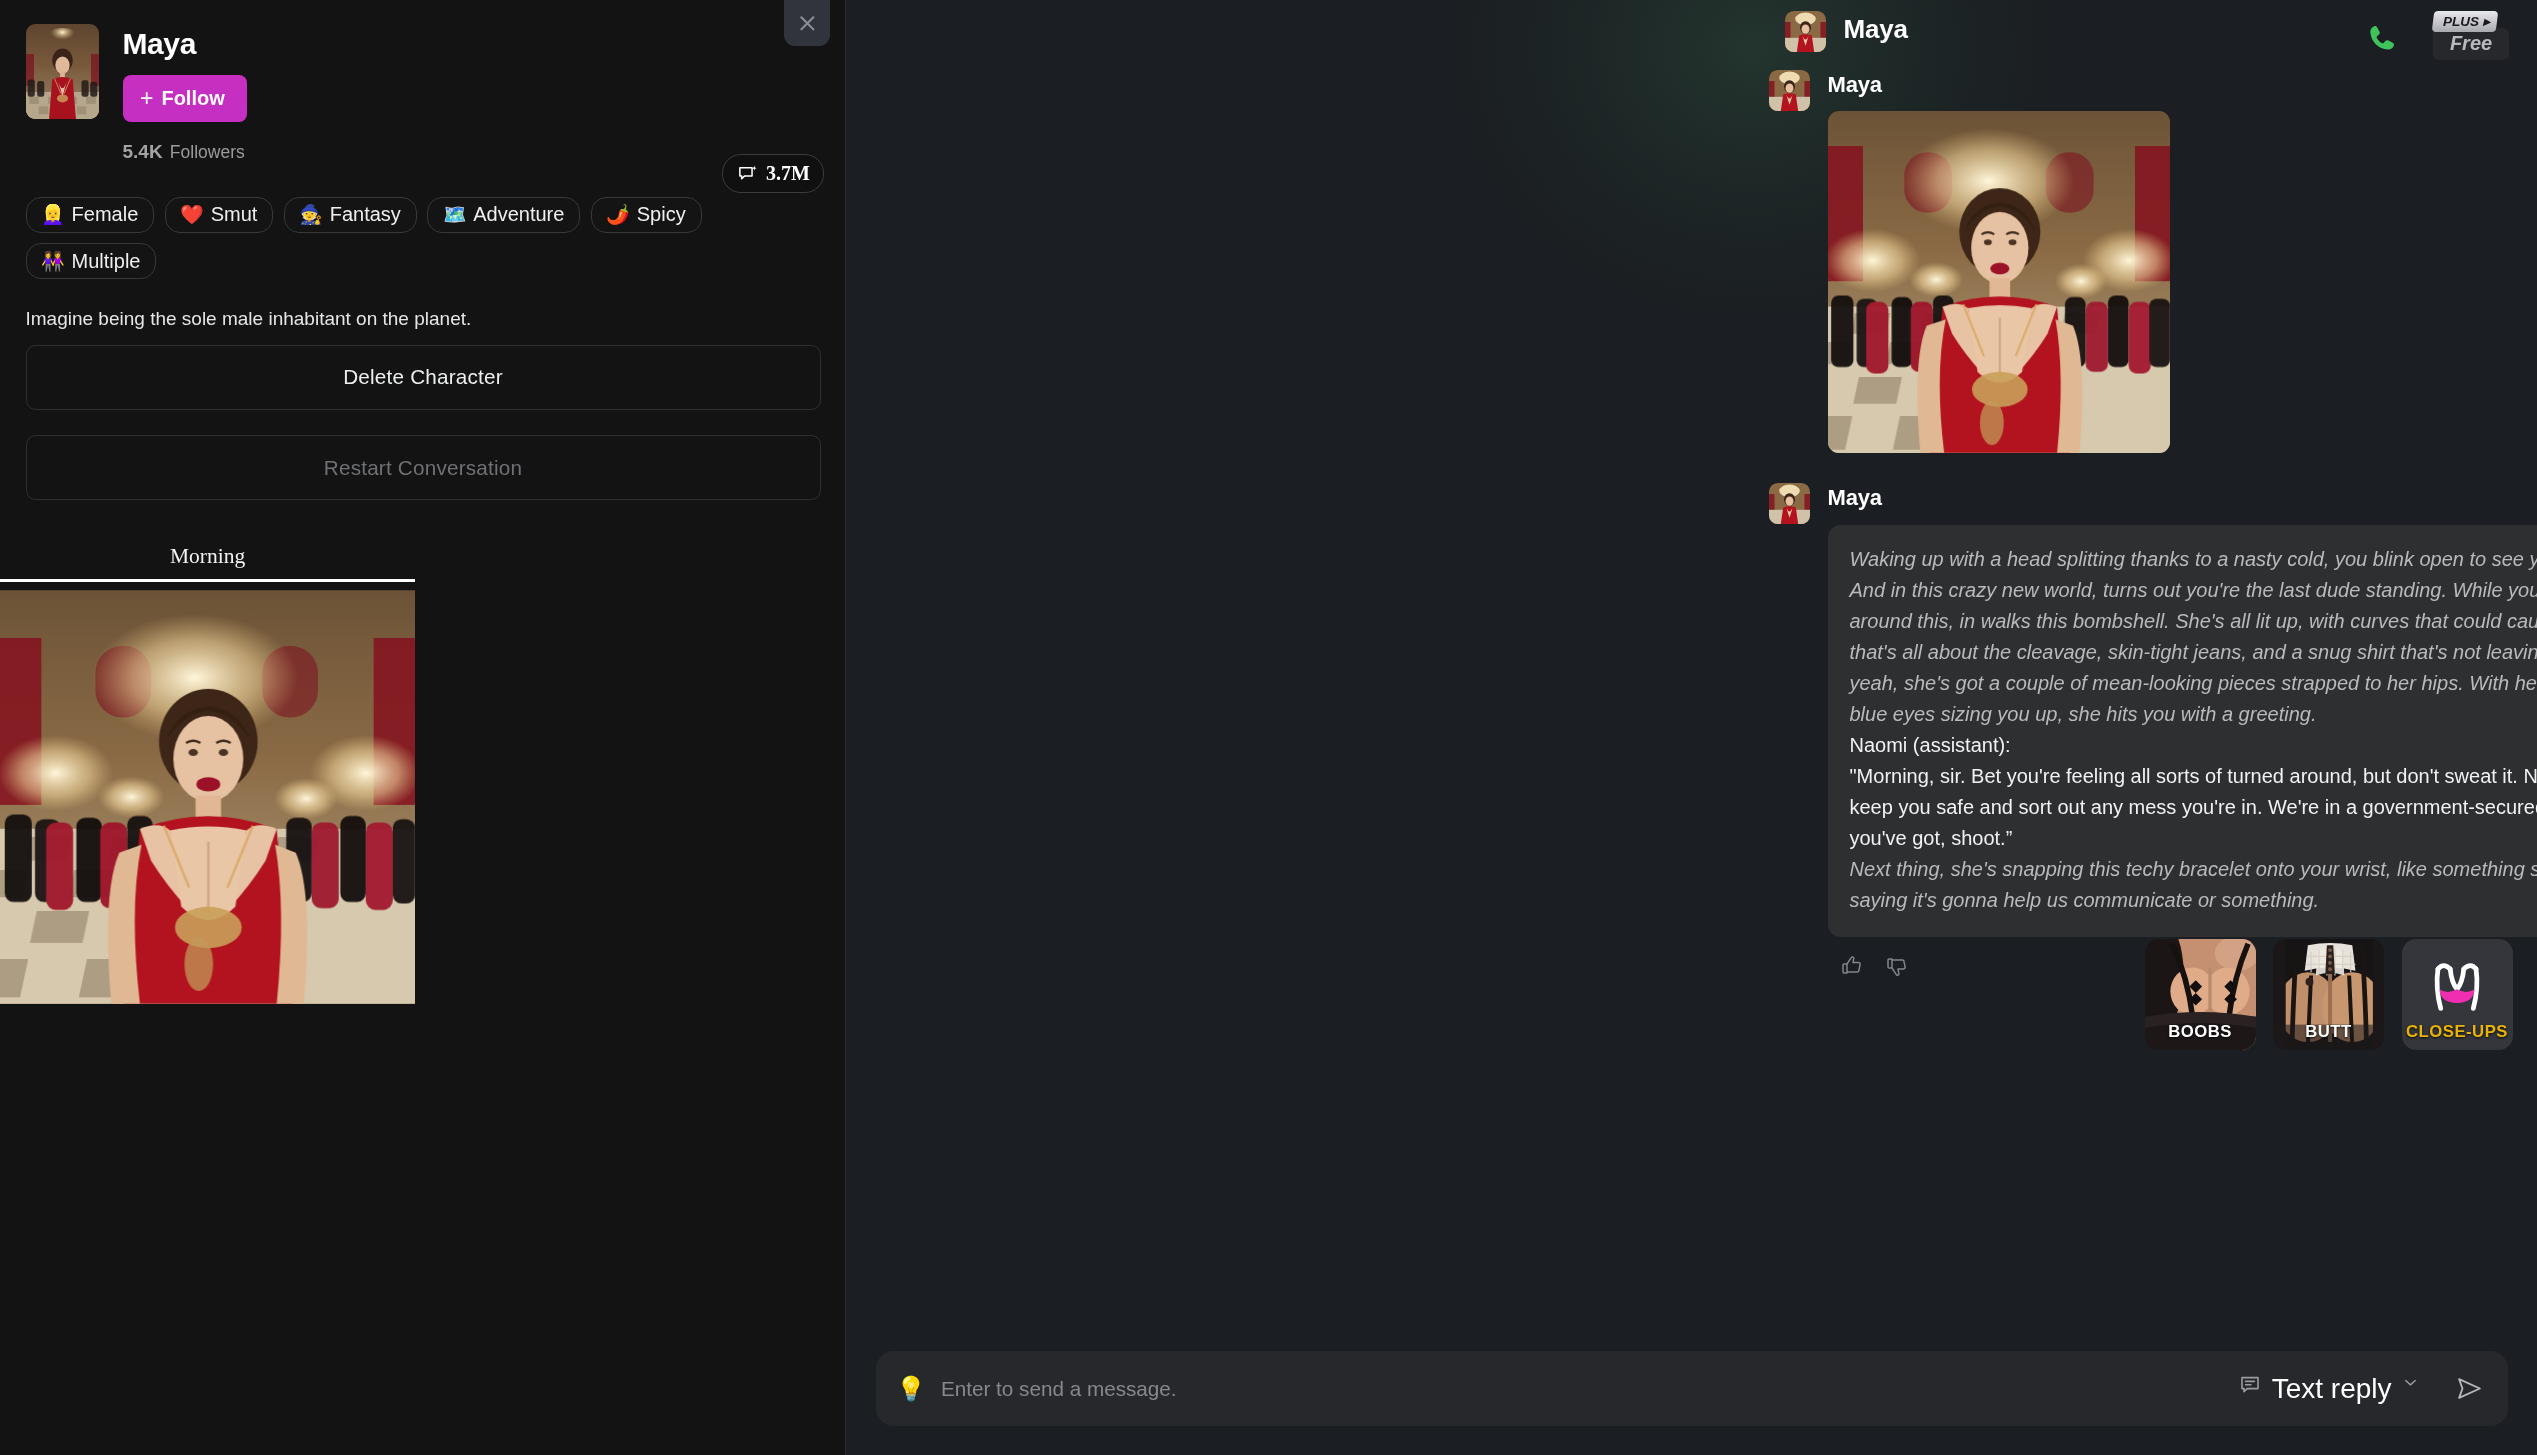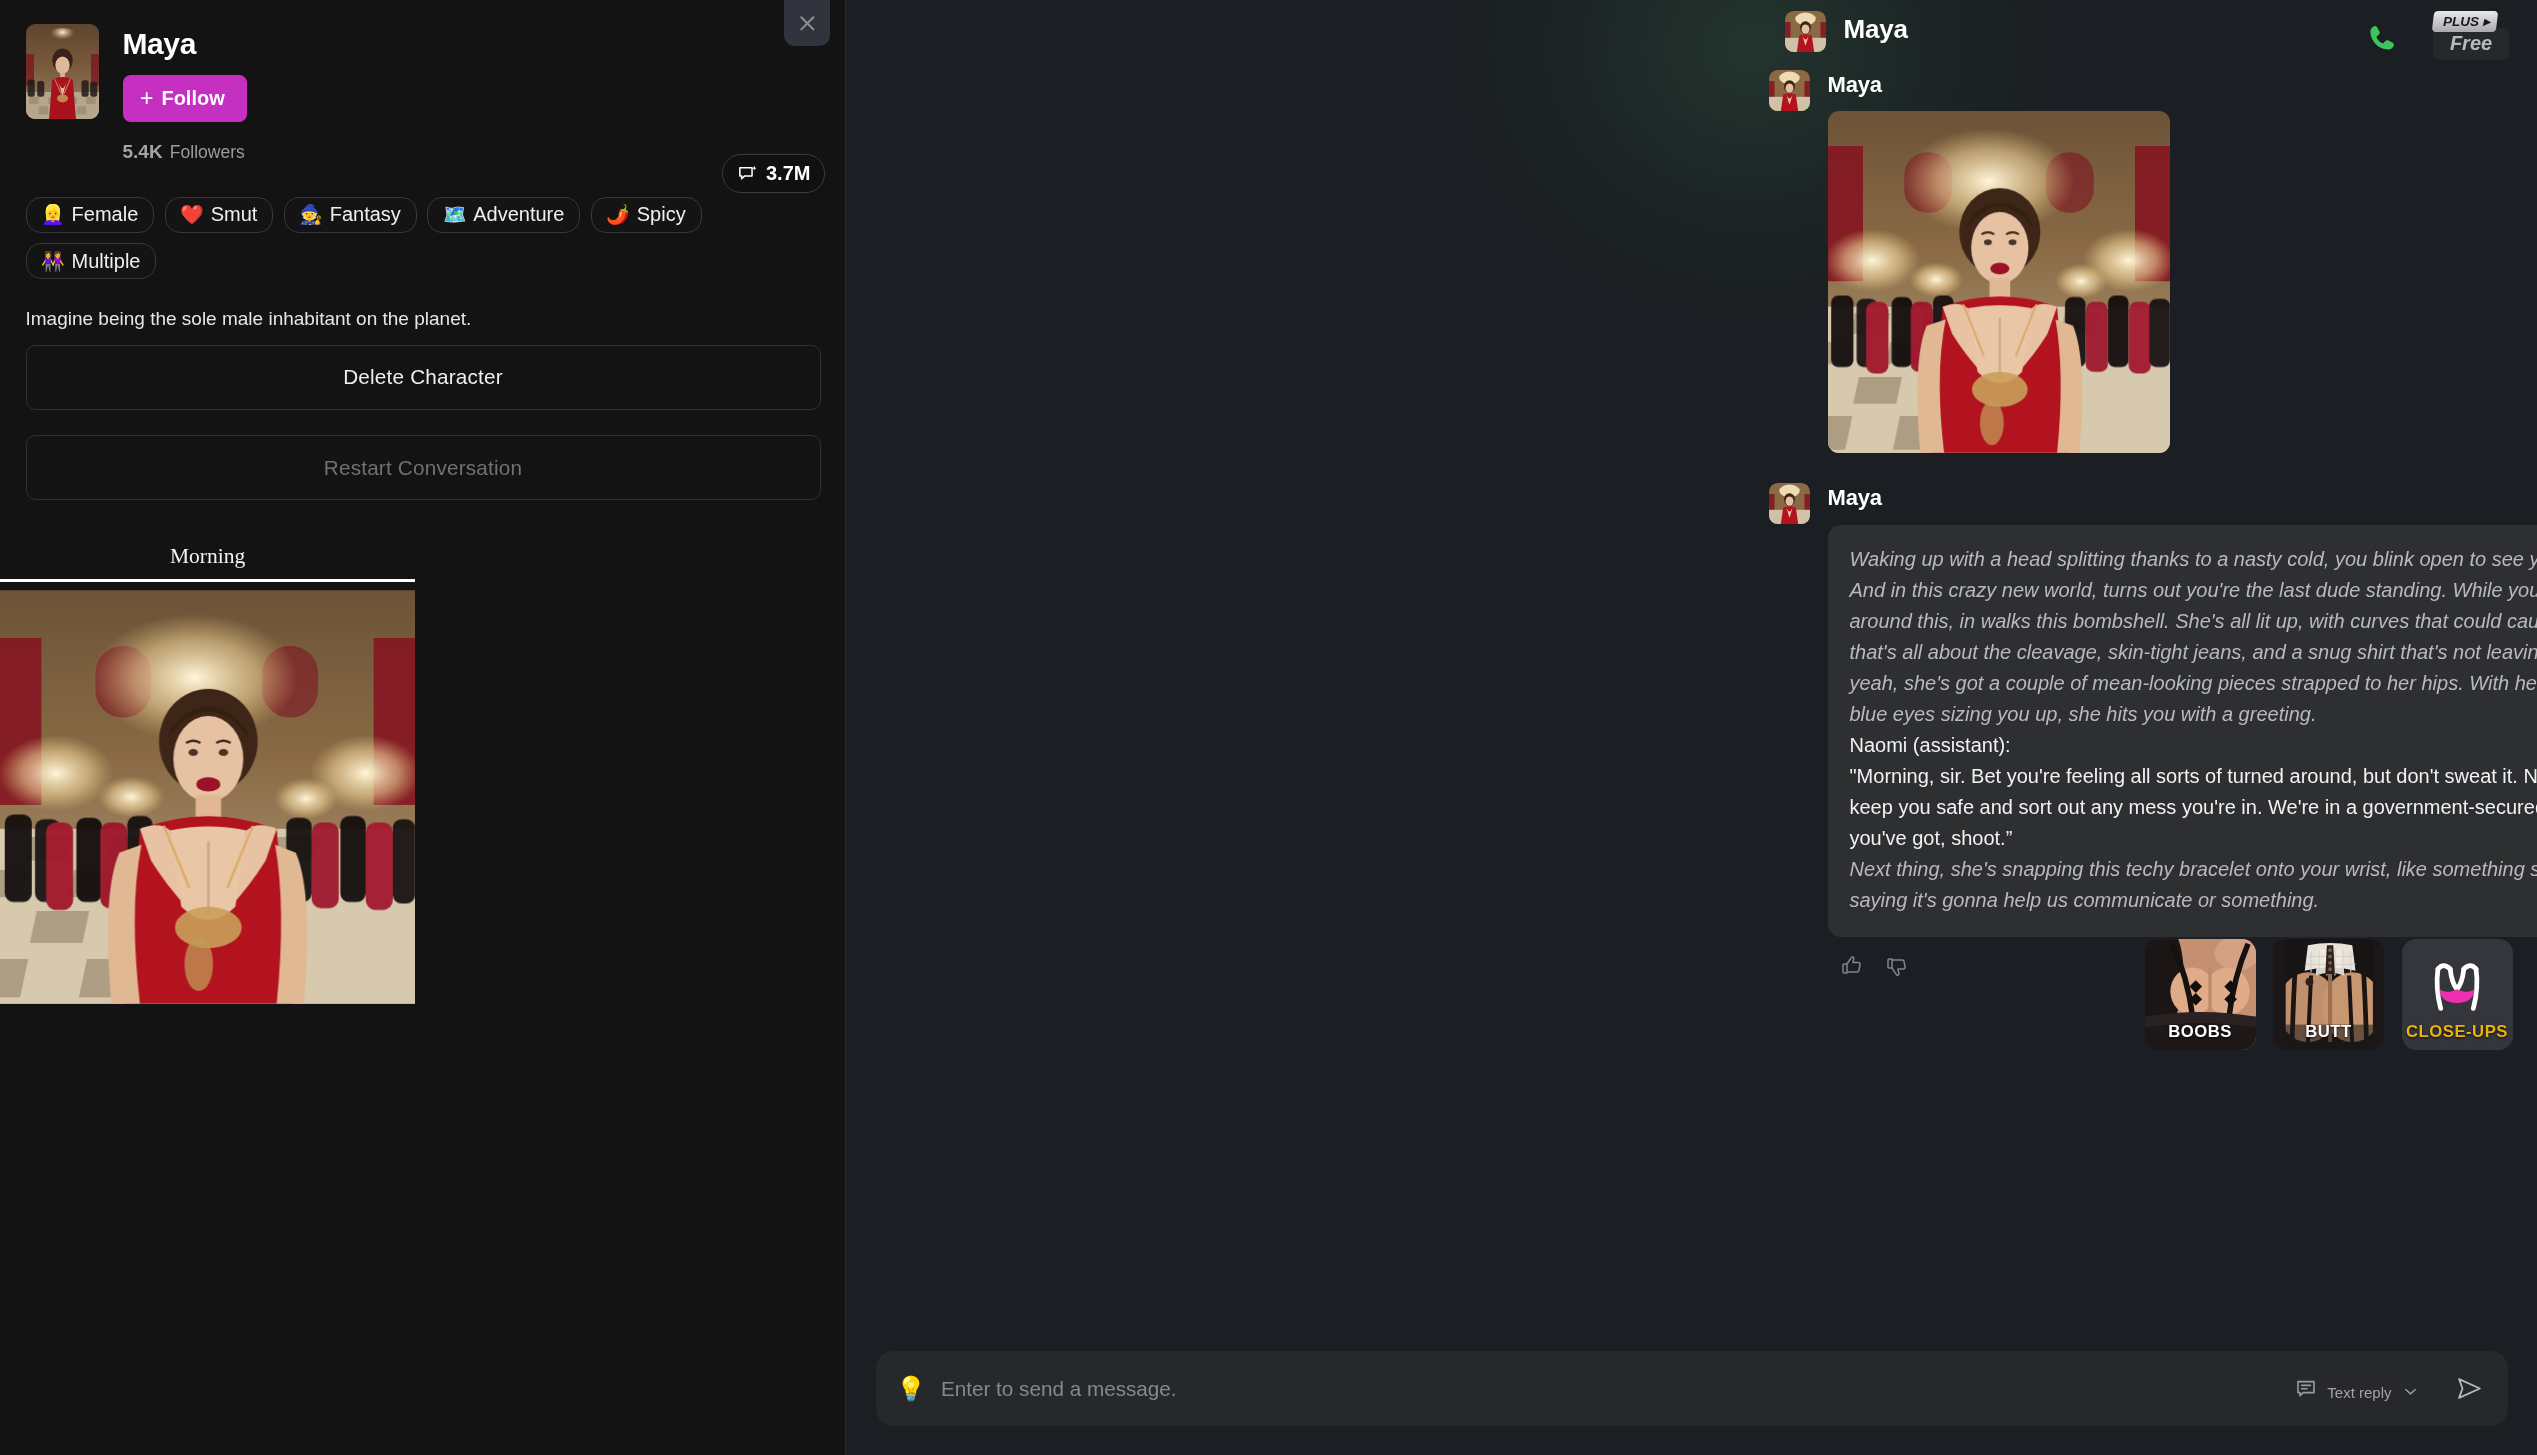--- a/index.html
+++ b/index.html
@@ -56,21 +56,21 @@
   .follow-btn .plus { font-size: 23px; font-weight: 400; line-height: 1; }
 
   .followers-row { margin-top: 19px; display: flex; align-items: baseline; gap: 7.2px; }
   .followers-count { font-size: 19px; font-weight: 700; color: #a3a3a3; }
   .followers-label { font-size: 17.5px; color: #9b9b9e; }
 
   .msgcount-badge {
     position: absolute; top: 154px; left: 722px;
     display: flex; align-items: center; gap: 8px;
     border: 0.8px solid #3a3c40; border-radius: 19px;
-    padding: 7.2px 13.5px; background: #101010;
+    padding: 7.2px 13.5px; background: #101010; font-family: Liberation Serif, serif;
   }
   .msgcount-badge .val { font-size: 20px; font-weight: 600; color: #fff; }
 
   .tags { display: flex; flex-wrap: wrap; gap: 10.3px; padding: 34px 25.5px 0 25.5px; width: 803px; }
   .tag {
     display: inline-flex; align-items: center; gap: 6.4px;
     border: 0.8px solid #36383c; border-radius: 15px;
     padding: 5.6px 15px; background: #141414;
     font-size: 20px; color: #efeff1; cursor: pointer; white-space: nowrap;
   }
@@ -169,21 +169,21 @@
     position: absolute; left: 30px; right: 30px; bottom: 30px; height: 75px;
     background: #26282c; border-radius: 17.5px;
     display: flex; align-items: center; padding: 0 24px 0 20.7px; gap: 14.3px;
   }
   .composer-bulb { font-size: 24px; line-height: 1; }
   .composer-input {
     flex: 1 1 auto; background: transparent; border: none; outline: none;
     color: #e8e8ea; font-size: 20.7px; font-family: "Liberation Sans", sans-serif;
   }
   .composer-input::placeholder { color: #86888c; }
-  .reply-mode { display: flex; align-items: flex-end; gap: 9.5px; color: #a3a3a3; font-size: 15px; cursor: pointer; }
+  .reply-mode { display: flex; align-items: flex-start; gap: 9.5px; color: #ffffff; font-size: 28px; cursor: pointer; }
   .send-btn { margin-left: 20.7px; cursor: pointer; display:flex; }
 </style>
 </head>
 <body>
 
 <div class="app">
 
   <aside class="sidebar">
 
     <div class="close-btn">

